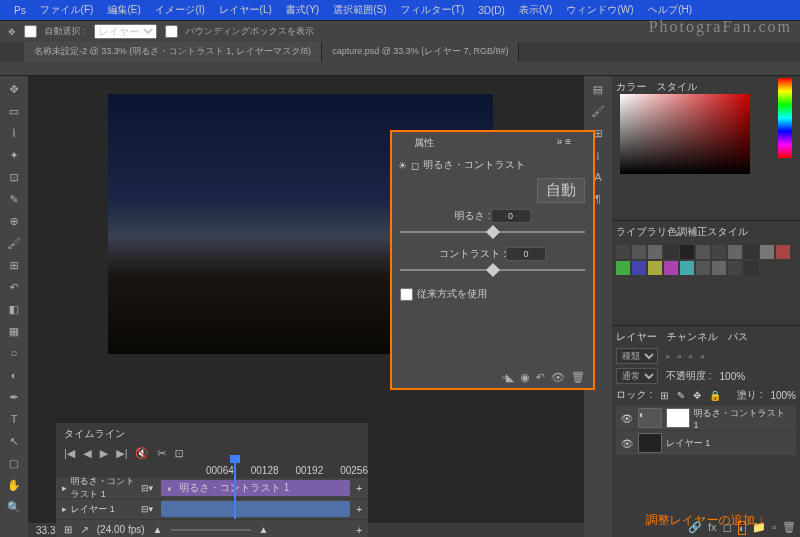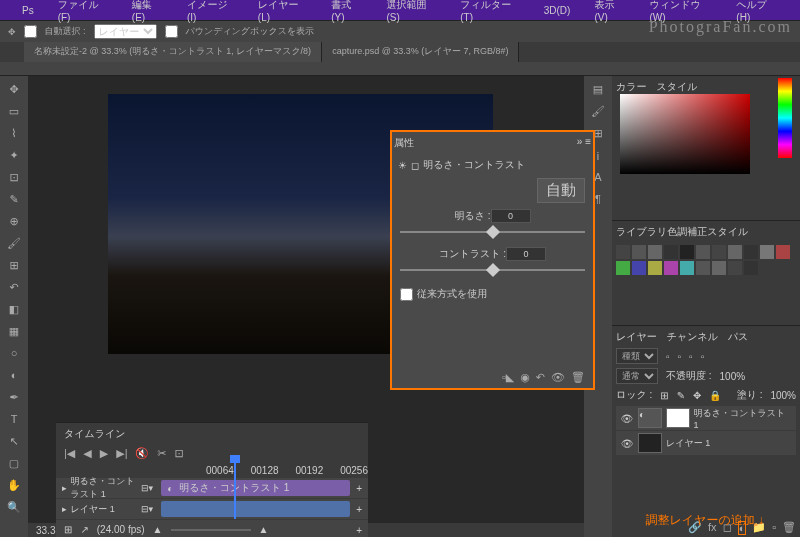--- a/index.html
+++ b/index.html
@@ -1,17 +1,17 @@
 <!DOCTYPE html>
 <html><head>
 <meta charset="utf-8">
 <style>
 *{margin:0;padding:0;box-sizing:border-box;font-family:sans-serif;font-size:10px;color:#ccc}
 body{background:#323232;width:800px;height:537px;position:relative;overflow:hidden}
-.menubar{height:20px;background:#4c1d95;display:flex;align-items:center;padding:0 16px;gap:12px}
+.menubar{height:20px;background:#1d4ed8;display:flex;align-items:center;padding:0 8px;gap:2px}
 .menubar span{padding:2px 6px;font-size:10px}
 .logo{position:absolute;right:8px;top:18px;font-family:serif;font-size:16px;color:#888;letter-spacing:2px}
 .optbar{height:22px;background:#444;display:flex;align-items:center;padding:0 8px;gap:8px;border-top:1px solid #222}
 .optbar span{font-size:9px;color:#aaa}
 .tabs{height:20px;background:#3a3a3a;display:flex;padding-left:24px}
 .tab{padding:3px 10px;font-size:9px;color:#aaa;background:#444;border-right:1px solid #222}
 .tab.active{background:#4a4a4a}
 .ruler{height:14px;background:#444;border-bottom:1px solid #222}
 .main{display:flex;height:calc(100% - 76px)}
 .tools{width:28px;background:#444;display:flex;flex-direction:column;align-items:center;padding-top:4px;gap:4px}
@@ -32,21 +32,21 @@
 .layerbox{flex:1;background:#3a3a3a;padding:4px;position:relative}
 .layertabs{display:flex;gap:10px;font-size:9px;margin-bottom:4px}
 .layerctl{display:flex;align-items:center;gap:8px;font-size:9px;margin-bottom:4px}
 .layerctl select{background:#333;border:1px solid #555;color:#aaa;font-size:9px;padding:1px}
 .lrow{display:flex;align-items:center;height:24px;background:#444;margin-bottom:1px;padding:0 4px;gap:4px}
 .eye{width:14px;height:14px;display:flex;align-items:center;justify-content:center}
 .thumb{width:24px;height:20px;background:#222;border:1px solid #666}
 .thumb.white{background:#fff}
 .lname{font-size:9px}
 .properties{position:absolute;left:390px;top:130px;width:205px;height:260px;background:#4a4a4a;border:2px solid #ff7700;z-index:10}
-.phead{display:flex;justify-content:space-between;padding:4px 2px;font-size:9px}
+.phead{display:flex;justify-content:space-between;padding:4px 22px;font-size:9px}
 .ptype{display:flex;align-items:center;gap:4px;padding:4px 6px;font-size:9px}
 .pauto{text-align:right;padding:2px 8px}
 .pauto button{background:#555;border:1px solid #666;color:#ccc;font-size:15px;padding:2px 8px}
 .pslider{padding:4px 8px}
 .pslider label{display:flex;justify-content:center;font-size:9px}
 .pslider input[type=text]{width:40px;background:#333;border:1px solid #555;color:#ccc;font-size:9px;text-align:center}
 .slider{width:100%;height:14px;position:relative;margin-top:2px}
 .slider-track{height:2px;background:#888;position:absolute;top:6px;left:0;right:0}
 .slider-handle{width:10px;height:10px;background:#ccc;position:absolute;top:2px;left:50%;transform:translateX(-50%) rotate(45deg)}
 .pcheck{padding:6px 8px;font-size:9px;display:flex;align-items:center;gap:4px}

